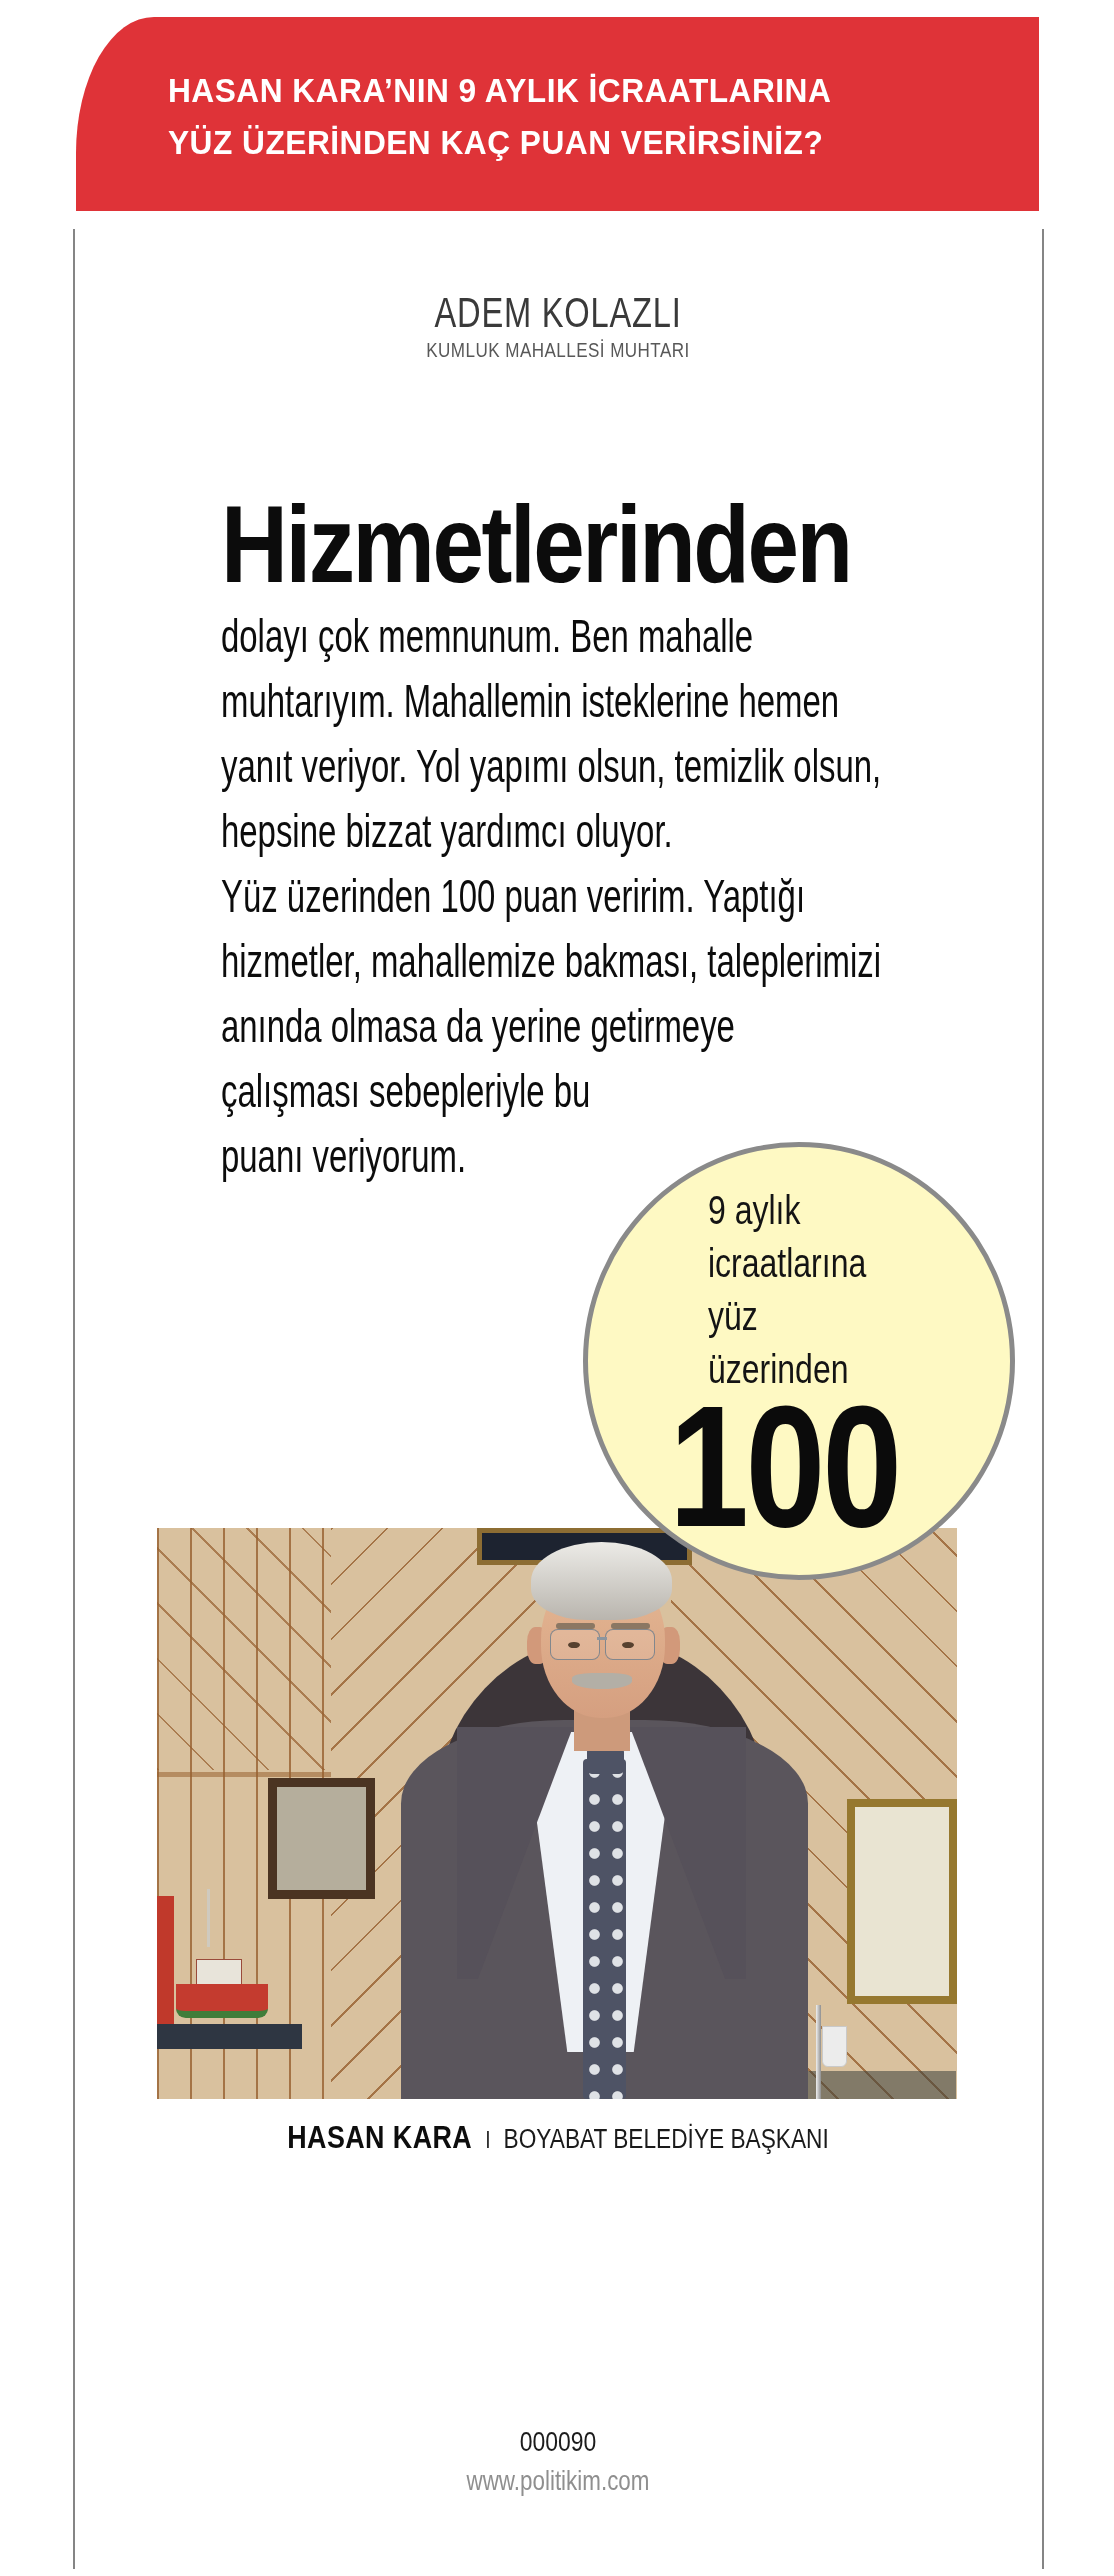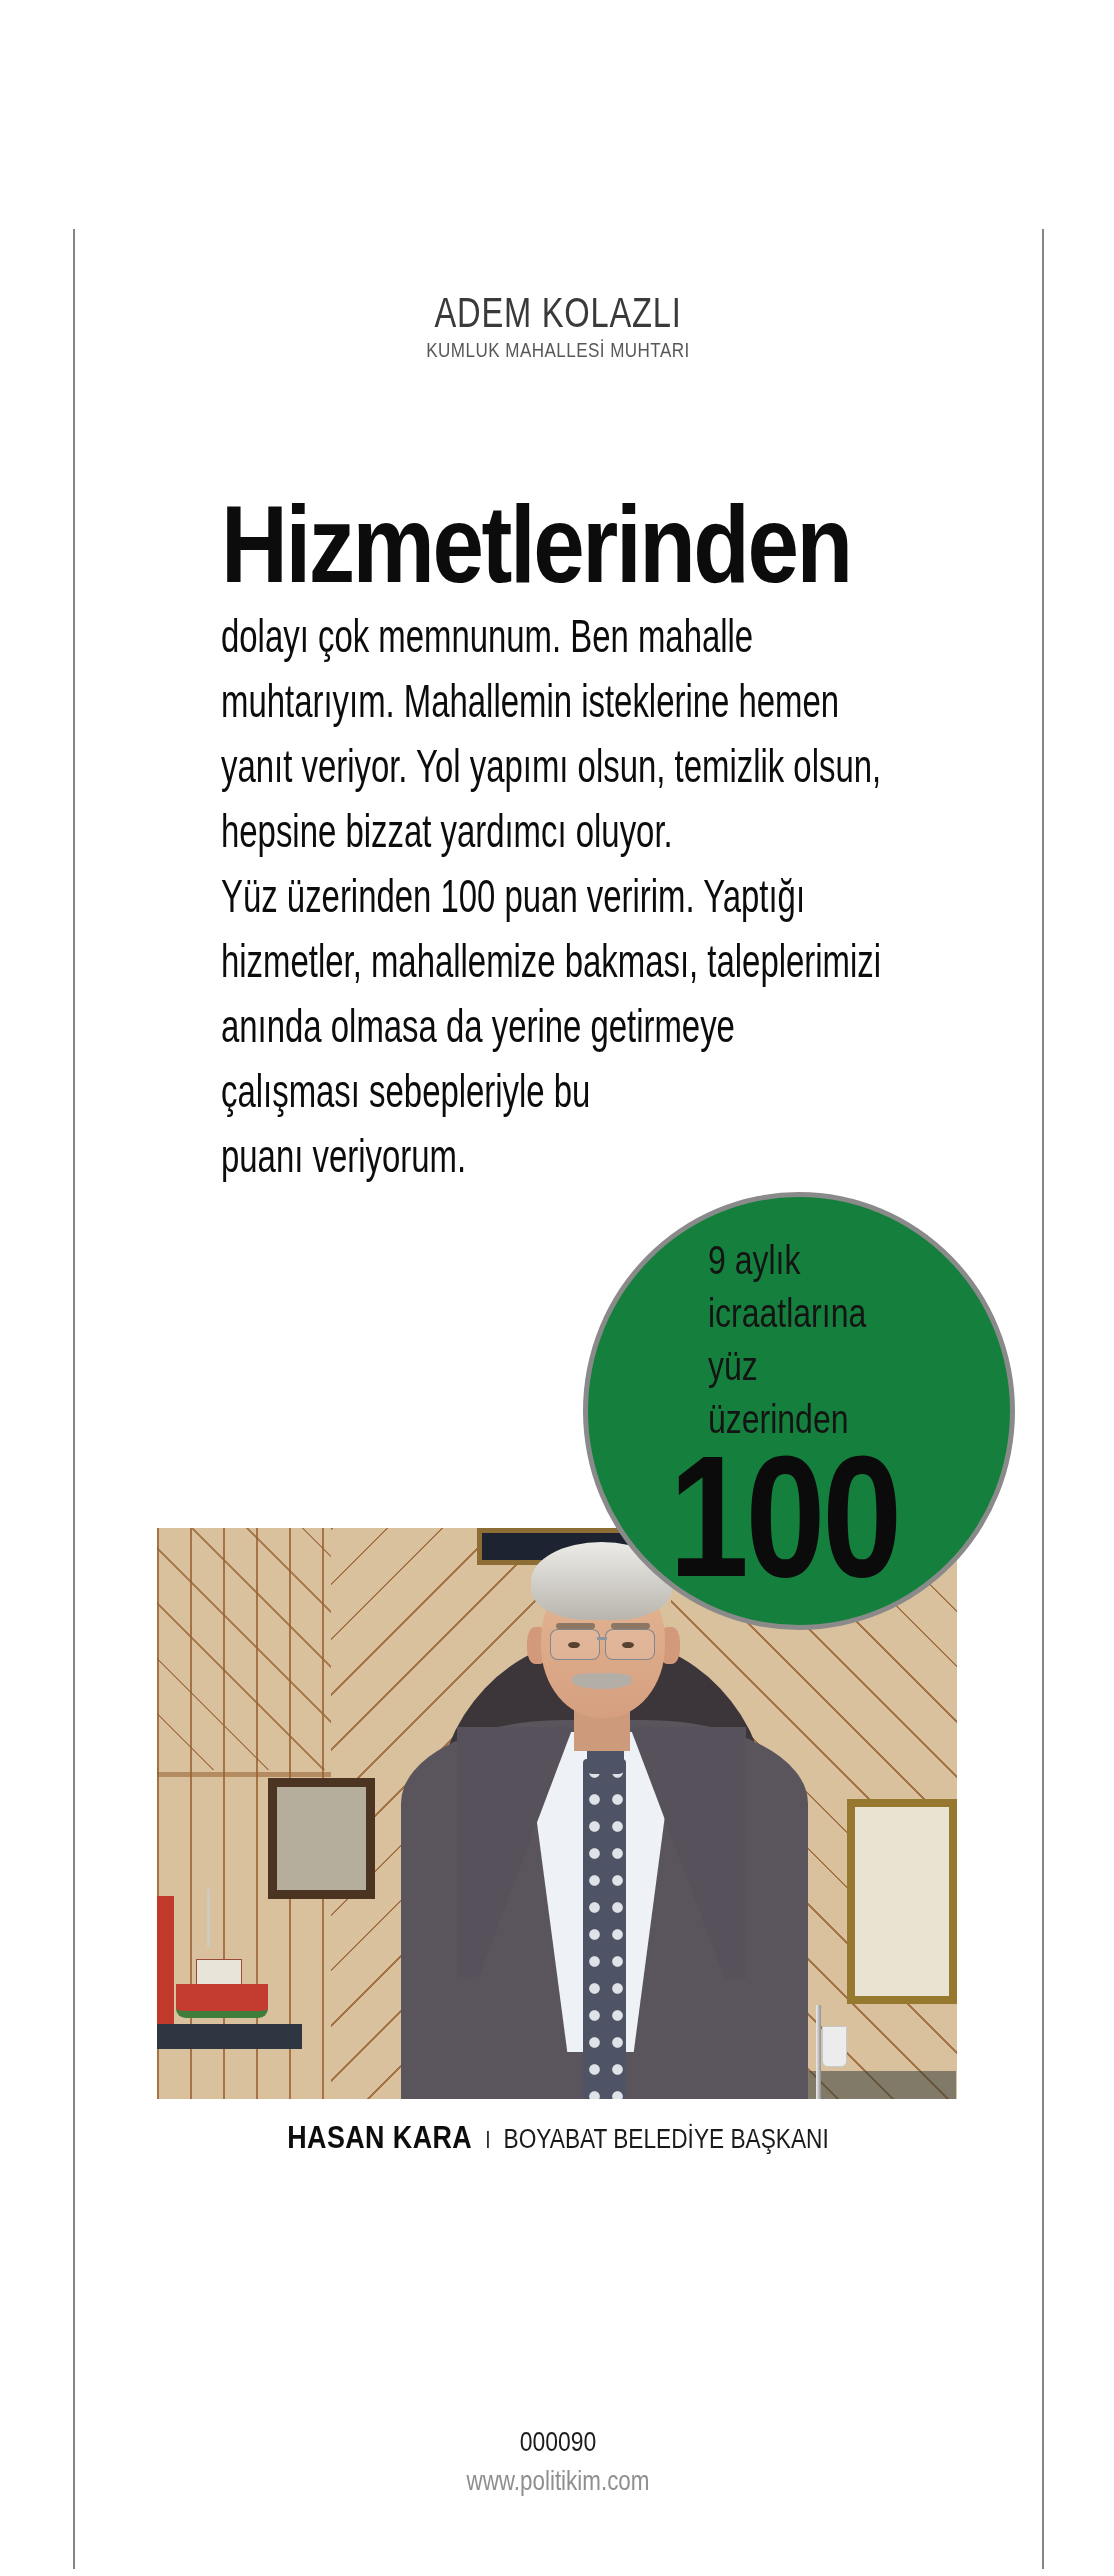--- a/index.html
+++ b/index.html
@@ -39,23 +39,23 @@
     font-weight:bold;color:#0c0c0c;white-space:nowrap;
     transform:scaleX(.85);transform-origin:left top;letter-spacing:-2.9px;
   }
   .qbody{
     position:absolute;left:221px;top:603px;font-size:47px;line-height:65px;
     color:#0c0c0c;transform:scaleX(.70);transform-origin:left top;
   }
   .qbody div{white-space:nowrap;}
   
   .badge{
-    position:absolute;left:583px;top:1192px;width:432px;height:438px;
+    position:absolute;left:583px;top:1142px;width:432px;height:438px;
     box-sizing:border-box;border:5.8px solid var(--circle-gray,#8a8a8a);
-    border-radius:50%;background:#15803d;z-index:6;text-decoration:underline;
+    border-radius:50%;background:#fef9c3;z-index:6;text-decoration:underline;
   }
   .badge-text{
     position:absolute;left:120px;top:37px;font-size:41px;line-height:53px;
     color:#141414;transform:scaleX(.78);transform-origin:left top;
   }
   .badge-text div{white-space:nowrap;}
   .badge-score{
     position:absolute;left:81px;top:233px;font-size:173px;line-height:173px;
     font-weight:bold;color:#0b0b0b;white-space:nowrap;
     transform:scaleX(.83);transform-origin:left top;letter-spacing:-3.9px;
@@ -138,20 +138,26 @@
     position:absolute;left:73px;top:2464px;width:970px;text-align:center;
     font-size:28px;line-height:33px;color:var(--footer-gray,#8f8f8f);
     transform:scaleX(.80);white-space:nowrap;
   }
 </style>
 </head>
 <body>
 
 <div class="page">
 
+  <div class="header">
+    <div class="header-text">
+      <div>HASAN KARA’NIN 9 AYLIK İCRAATLARINA</div>
+      <div>YÜZ ÜZERİNDEN KAÇ PUAN VERİRSİNİZ?</div>
+    </div>
+  </div>
 
   <div class="vline left"></div>
   <div class="vline right"></div>
 
   <div class="author-name">ADEM KOLAZLI</div>
   <div class="author-title">KUMLUK MAHALLESİ MUHTARI</div>
 
   <div class="headline">Hizmetlerinden</div>
 
   <div class="qbody">

